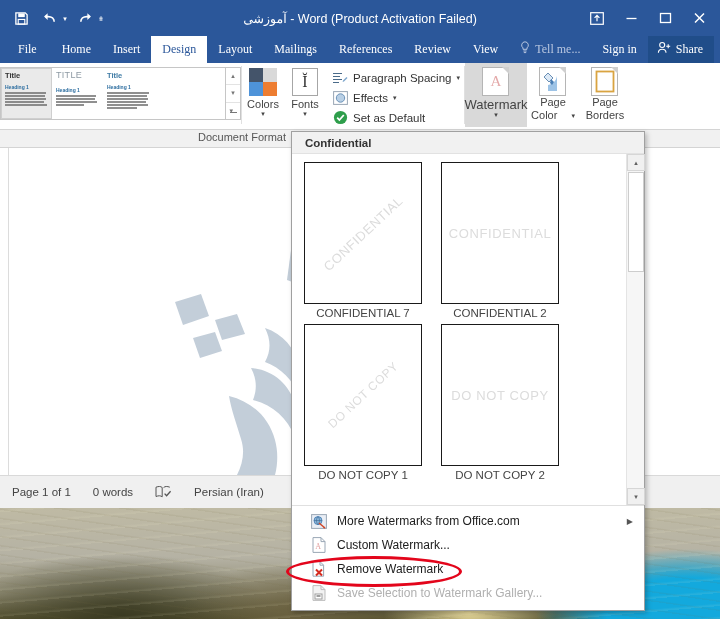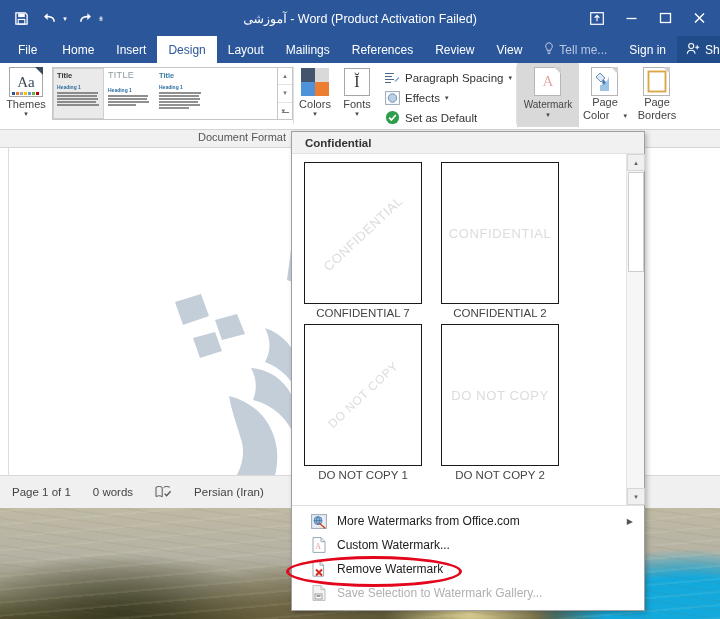--- a/index.html
+++ b/index.html
@@ -80,20 +80,21 @@
     color: #fff; font-size: 13px;
   }
 
   
   #tabbar {
     position: relative;
     height: 27px;
     background: #2b579a;
     display: flex; align-items: stretch;
     font-size: 12px;
+    font-family: Liberation Serif, serif;
   }
   .tab {
     padding: 0 11px;
     display: flex; align-items: center;
     color: #fff;
     white-space: nowrap;
   }
   .tab.first { padding: 0 14px 0 18px; }
   .tab.active {
     background: #fff;
@@ -412,36 +413,20 @@
             <path d="M11.2 3.2v4M9.2 5.2h4" stroke="#fff" stroke-width="1.1"></path>
           </svg>
       </span>
       <span>Share</span>
     </div>
     <div id="tab-spacer"></div>
   </div>
 
   <div id="ribbon">
 
-    <div class="rgroup" id="themes-group">
-      <div id="themes-icon">
-        <span style="font-family:'Liberation Serif',serif;">Aa</span>
-        <span class="themes-swatches">
-          <i style="background:#2b579a"></i>
-            <i style="background:#e8762c"></i>
-            <i style="background:#a5a5a5"></i>
-            <i style="background:#ffc000"></i>
-            <i style="background:#5b9bd5"></i>
-            <i style="background:#70ad47"></i>
-            <i style="background:#c00000"></i>
-        </span>
-      </div>
-      <div id="themes-label">Themes</div>
-      <div id="themes-caret">▾</div>
-    </div>
 
     <div class="rgroup" id="gallery-group">
       <div id="theme-gallery">
         <div class="theme-card sel">
           <div class="tc-title">Title</div>
           <div class="tc-head">Heading 1</div>
           <div class="tc-lines">
               <i style="width:96%"></i>
               <i style="width:92%"></i>
               <i style="width:95%"></i>
@@ -533,21 +518,21 @@
         <span>Set as Default</span>
       </div>
     </div>
 
     <div class="rsep"></div>
 
     <div class="rgroup" id="wm-group">
       <div class="sheet">
         <span style="font-family:'Liberation Serif',serif;font-size:15px;color:#e4a9a9;">A</span>
       </div>
-      <div class="l1" style="font-size:10px;color:#444;line-height:13px;margin-top:2px">Watermark</div>
+      <div class="l1" style="font-size:13px;color:#444;line-height:13px;margin-top:2px">Watermark</div>
       <div style="font-size:7px;color:#444;line-height:8px">▾</div>
     </div>
 
     <div class="rgroup pgbtn">
       <div class="sheet">
         <svg width="24" height="24" viewBox="0 0 24 24">
             <path d="M7 15c5-1 8-4 9-9v15H7z" fill="#9dc3e6"></path>
             <path d="M3 7l4-4 5 5-4 4z" fill="#dce9f6" stroke="#6a8fb5" stroke-width="1"></path>
             <path d="M10 9l3 3-2 3-2-2z" fill="#4a7fb5"></path>
           </svg>

